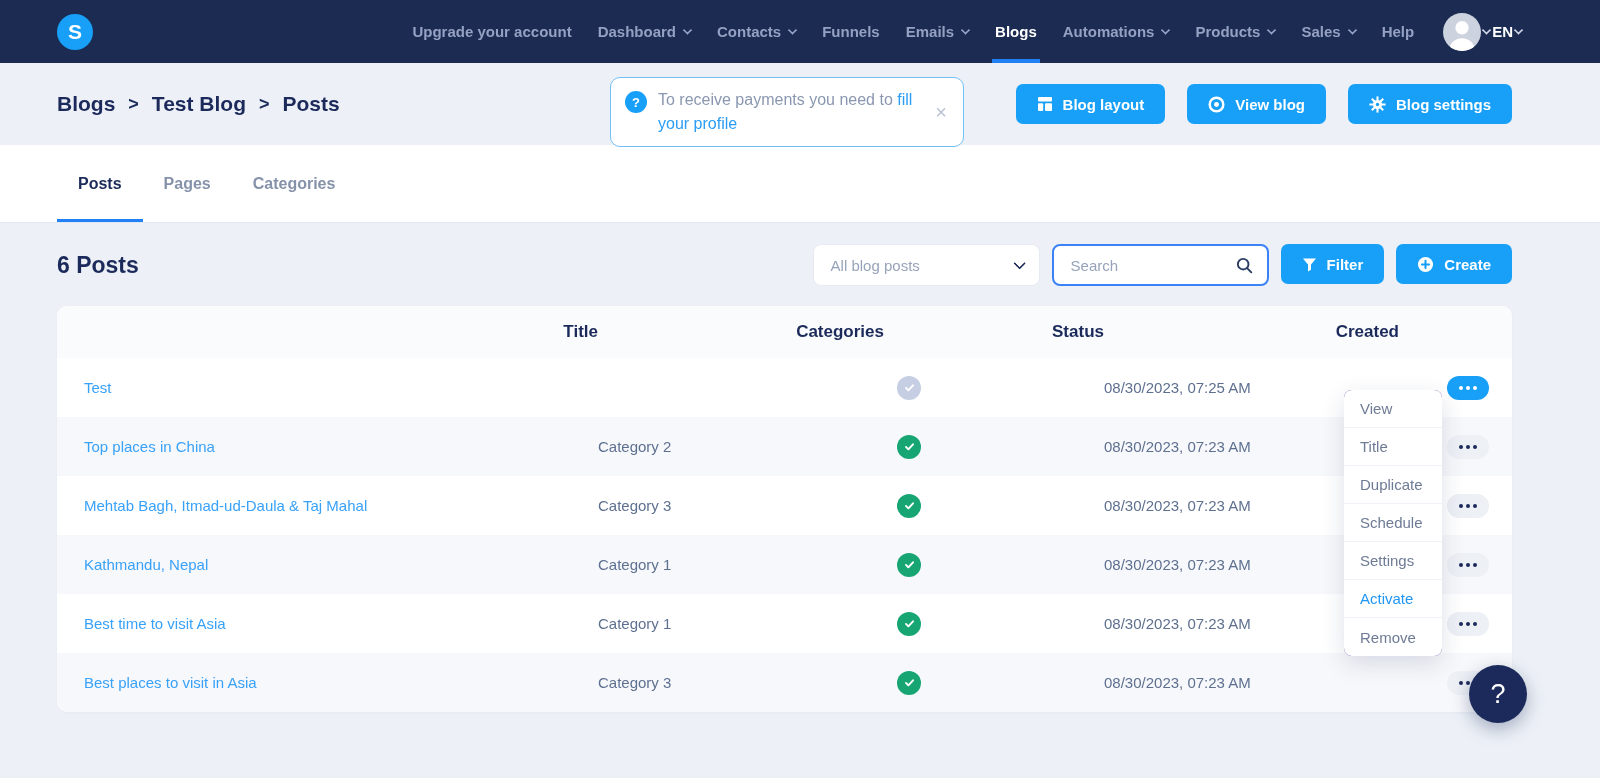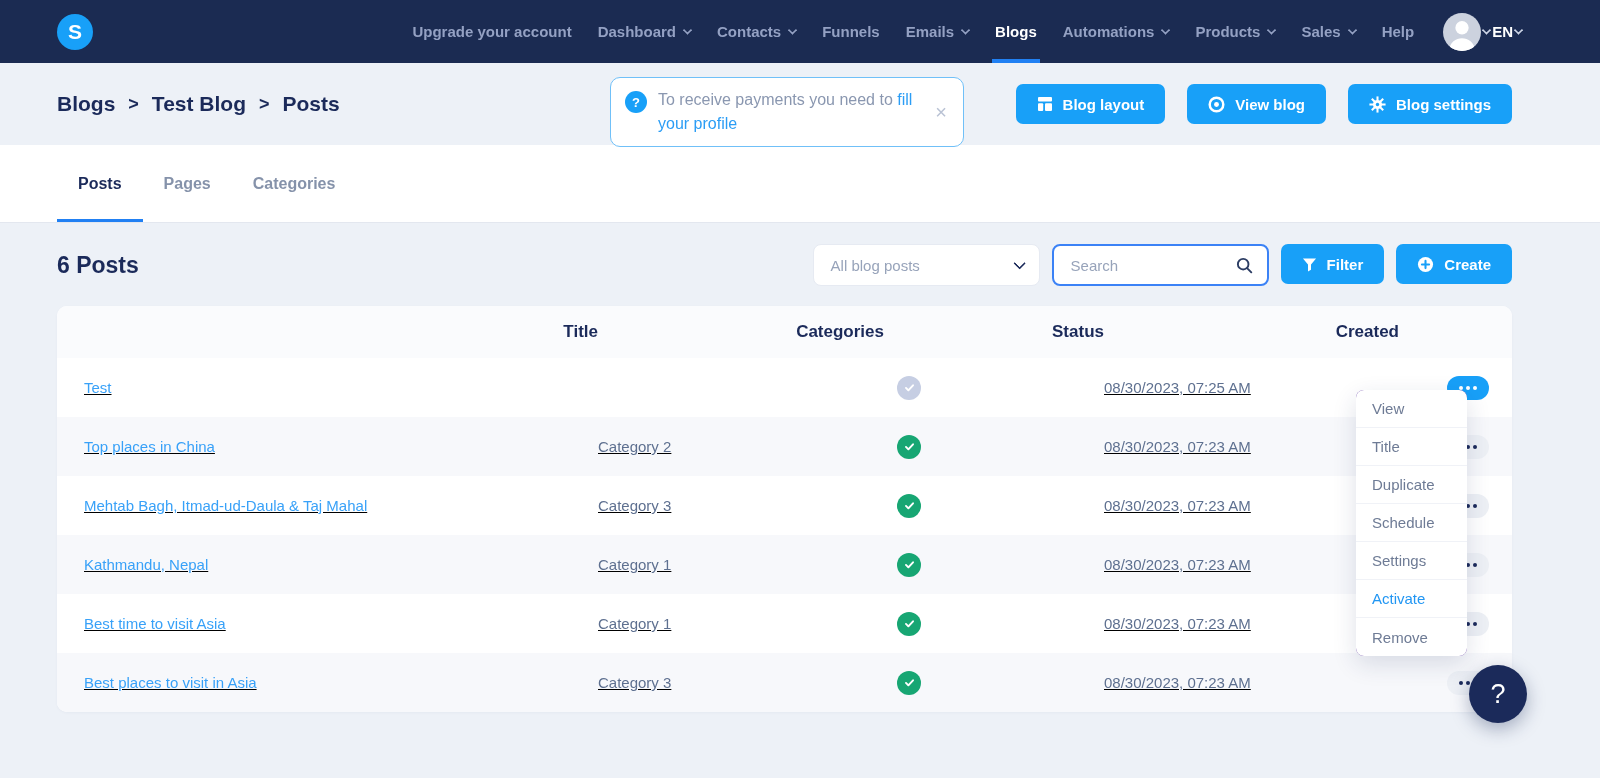--- a/index.html
+++ b/index.html
@@ -135,21 +135,21 @@
     display:grid;
     grid-template-columns:514px 286px 220px 1fr 90px;
     align-items:center;
     padding:0 23px 0 27px;
   }
   .thead {
     height:52px; background:#fafbfd;
     border-radius:10px 10px 0 0;
     font-size:17px; font-weight:bold; color:#1b2a5a;text-align:right;
   }
-  .trow { height:59px; font-size:15px; background:#fff;text-decoration:underline; }
+  .trow { height:59px; font-size:15px; background:#fff; }
   .trow.alt { background:#f7f8fb; }
   .trow.last { border-radius:0 0 10px 10px; }
   .title-link { color:#38a1f8; cursor:pointer; text-decoration:none; }
   .cat, .date { color:#5e7090; }
   .status-cell { display:flex; }
   .status-icon {
     width:24px; height:24px; border-radius:50%; margin-left:13px;
     display:flex; align-items:center; justify-content:center;
   }
   .status-icon.green { background:#17a673; }
@@ -157,25 +157,24 @@
   .actions { justify-self:end; display:flex; }
   .dots-btn {
     width:42px; height:24px; border-radius:12px; border:none; cursor:pointer;
     background:#edf0f5; display:flex; align-items:center; justify-content:center; gap:3px;
   }
   .dots-btn .dot { width:4px; height:4px; border-radius:50%; background:#1b2a5a; }
   .dots-btn.open { background:#18a0f8; }
   .dots-btn.open .dot { background:#fff; }
   
   .ctx-menu {
-    position:absolute; left:1287px; top:84px; width:111px;
+    position:absolute; left:1287px; top:84px; width:98px;
     background:#4c1d95; border-radius:8px; z-index:5;
     box-shadow:0 8px 24px rgba(27,42,90,0.14);
     overflow:hidden;
-    margin-left:12px;
   }
   .ctx-item {
     height:38px; display:flex; align-items:center; padding-left:16px;
     font-size:15px; color:#6e7b95; cursor:pointer;
     border-bottom:1px solid #f0f2f7; background:#fff;
   }
   .ctx-item:last-child { border-bottom:none; }
   .ctx-item.accent { color:#2196f3; }
   
   .help-fab {

